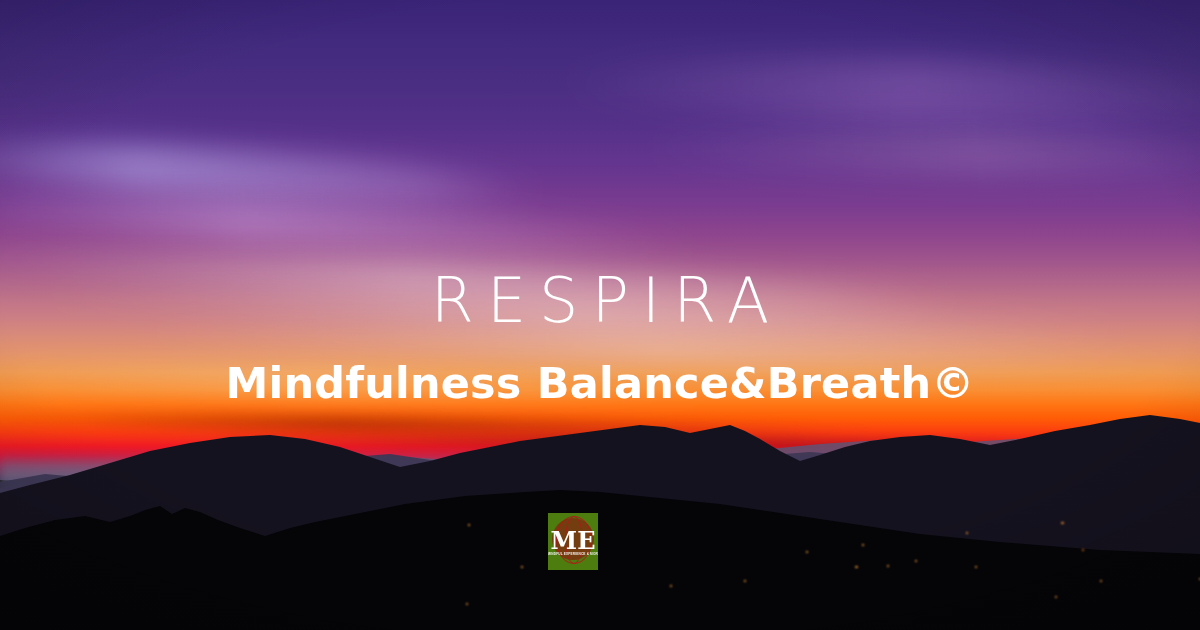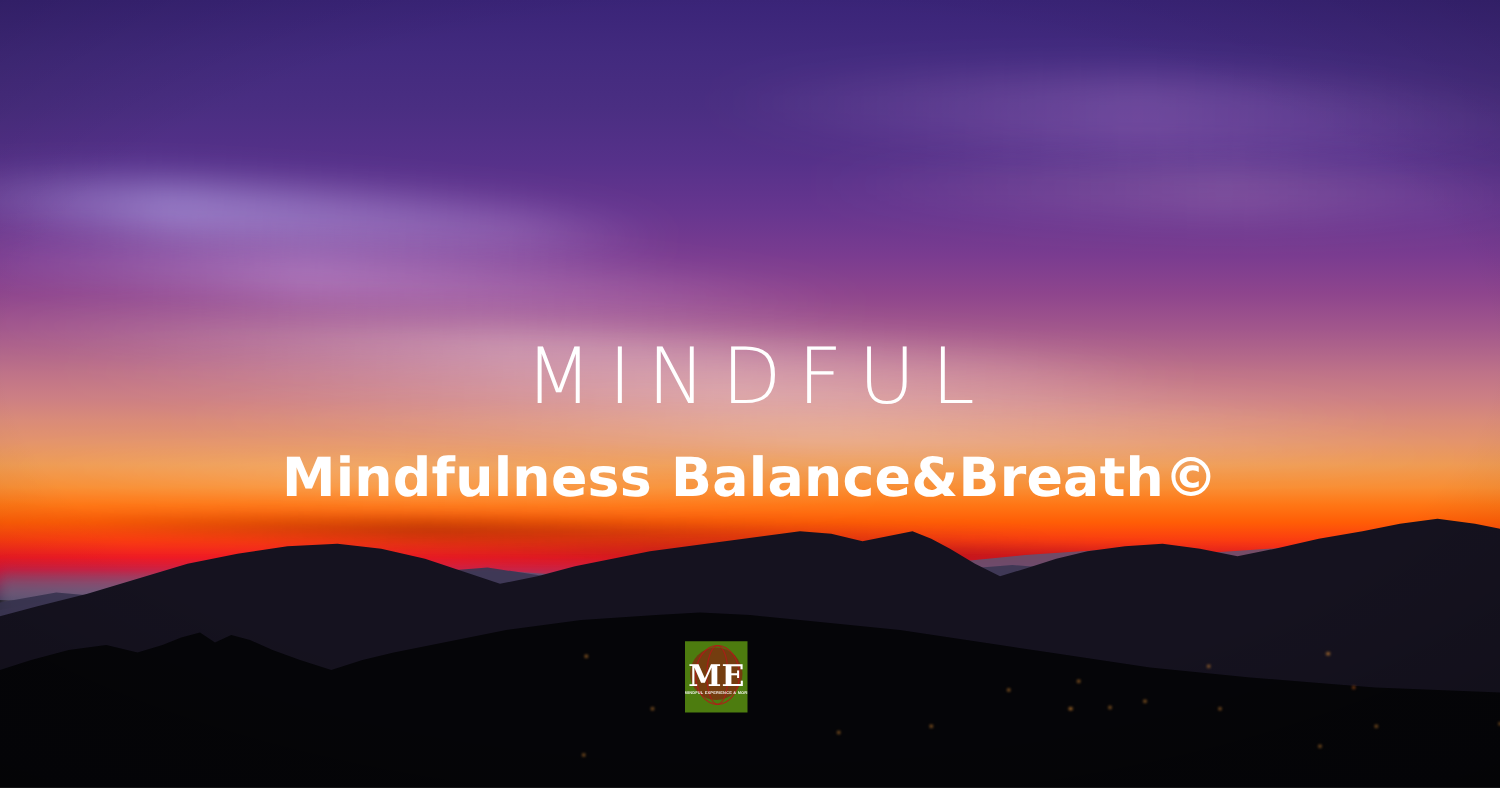--- a/index.html
+++ b/index.html
@@ -262,21 +262,21 @@
     <div class="lt" style="left:1100px; top:580px; width:2px; height:2px;"></div>
     <div class="lt" style="left:1199px; top:578px; width:2px; height:2px;"></div>
     <div class="lt" style="left:468px; top:524px; width:2px; height:2px;"></div>
     <div class="lt" style="left:521px; top:566px; width:2px; height:2px;"></div>
     <div class="lt" style="left:466px; top:603px; width:2px; height:2px;"></div>
     <div class="lt" style="left:915px; top:560px; width:2px; height:2px;"></div>
   </div>
 
   <div class="vignette"></div>
 
-  <div class="title">MINDFUL</div>
+  <div class="title">RESPIRA</div>
   <div class="subtitle">Mindfulness Balance&amp;Breath©</div>
 
   <div class="logo">
     <div class="logo-globe"></div>
     <div class="logo-me">ME</div>
     <div class="logo-tag">MINDFUL EXPERIENCE &amp; MORE</div>
   </div>
 
 </div>
 

